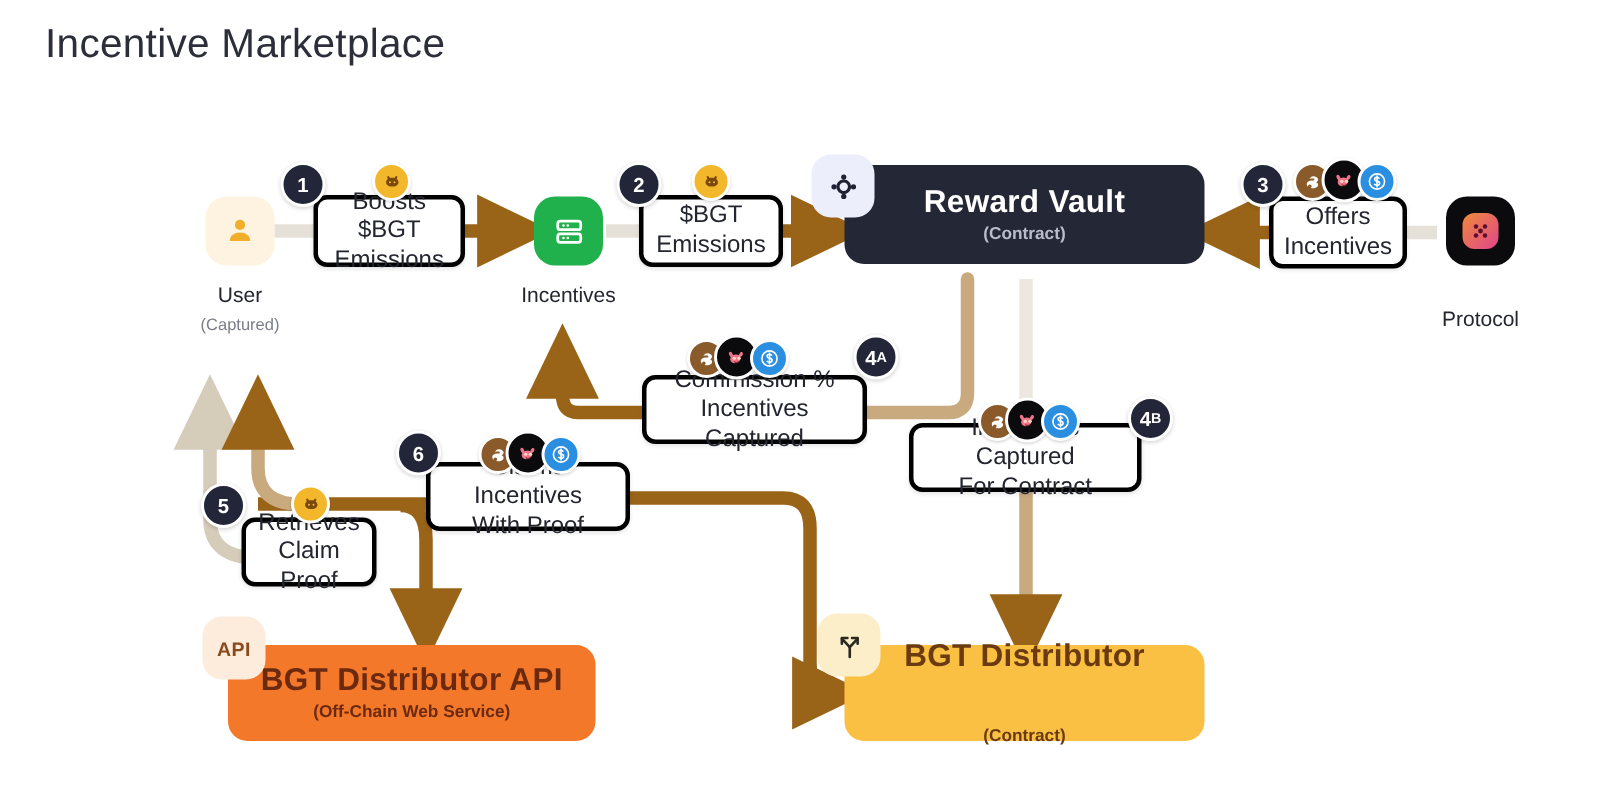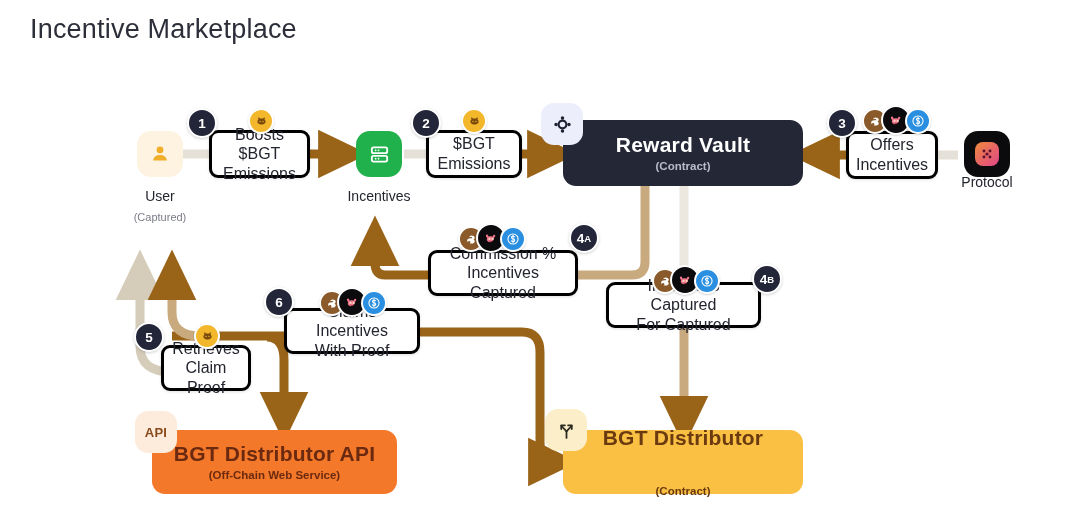--- a/index.html
+++ b/index.html
@@ -135,21 +135,21 @@
       <rect x="4" y="4.6" width="16" height="6" rx="1.8" fill="#21b14c"></rect>
       <rect x="4" y="13.4" width="16" height="6" rx="1.8" fill="#21b14c"></rect>
       <circle cx="8" cy="7.6" r="0.9" fill="#fff" stroke="none"></circle>
       <circle cx="11" cy="7.6" r="0.9" fill="#fff" stroke="none"></circle>
       <circle cx="8" cy="16.4" r="0.9" fill="#fff" stroke="none"></circle>
       <circle cx="11" cy="16.4" r="0.9" fill="#fff" stroke="none"></circle>
     </svg>
   </div>
   <div class="nodelabel" style="left:319px;top:188px;width:120px;">Incentives</div>
 
-  <div class="bigbox" style="left:563px;top:120px;width:240px;height:66px;background:#242736;color:#fff;">
+  <div class="bigbox" style="left:563px;top:110px;width:240px;height:66px;background:#242736;color:#fff;">
     <div class="bt">Reward Vault</div>
     <div class="bs" style="color:#b9bccb;">(Contract)</div>
   </div>
   <div class="iconsq" style="left:541px;top:103px;width:42px;height:42px;background:#eceefb;border-radius:13px;">
     <svg width="21" height="21" viewBox="0 0 24 24" fill="#1e2233">
       <path d="M12 2.6a2 2 0 1 1 0 4 2 2 0 0 1 0-4zm0 14.8a2 2 0 1 1 0 4 2 2 0 0 1 0-4zM2.6 12a2 2 0 1 1 4 0 2 2 0 0 1-4 0zm14.8 0a2 2 0 1 1 4 0 2 2 0 0 1-4 0z"></path>
       <path d="M12 6.4c3.1 0 5.6 2.5 5.6 5.6S15.1 17.6 12 17.6 6.4 15.1 6.4 12 8.9 6.4 12 6.4zm0 2.4A3.2 3.2 0 1 0 12 15.2 3.2 3.2 0 0 0 12 8.8z"></path>
     </svg>
   </div>
 
@@ -158,21 +158,21 @@
                 display:flex;align-items:center;justify-content:center;">
       <svg width="16" height="16" viewBox="0 0 24 24" fill="#5b1030">
         <circle cx="7.5" cy="7.5" r="2.2"></circle>
           <circle cx="16.5" cy="7.5" r="2.2"></circle>
         <circle cx="7.5" cy="16.5" r="2.2"></circle>
           <circle cx="16.5" cy="16.5" r="2.2"></circle>
         <circle cx="12" cy="12" r="2.4"></circle>
       </svg>
     </div>
   </div>
-  <div class="nodelabel" style="left:927px;top:174px;width:120px;">Protocol</div>
+  <div class="nodelabel" style="left:927px;top:204px;width:120px;">Protocol</div>
 
   <div class="bigbox" style="left:152px;top:430px;width:245px;height:64px;background:#f4782a;color:#6b2a10;">
     <div class="bt">BGT Distributor API</div>
     <div class="bs">(Off-Chain Web Service)</div>
   </div>
   <div class="api-pill" style="left:135px;top:411px;">API</div>
 
   <div class="bigbox" style="left:563px;top:430px;width:240px;height:64px;background:#f9c043;color:#6b3a10;gap:32px;">
     <div class="bt">BGT Distributor</div>
     <div class="bs">(Contract)</div>
@@ -269,21 +269,21 @@
   <div class="coin blue" style="left:500px;top:226px;">
     <svg width="16" height="16" viewBox="0 0 24 24" fill="none" stroke="#ffffff" stroke-width="1.6">
       <circle cx="12" cy="12" r="7.6"></circle>
       <path d="M14.4 9.2c-.5-.9-1.5-1.3-2.5-1.3-1.3 0-2.3.7-2.3 1.8 0 1.2 1.1 1.6 2.4 1.9 1.4.3 2.6.8 2.6 2.1 0 1.2-1.1 2-2.6 2-1.2 0-2.2-.5-2.7-1.4"></path>
       <path d="M12 6.1v11.8"></path>
     </svg>
   </div>
 
   <div class="callout" style="left:606px;top:282px;width:155px;height:46px;flex-direction:column;">
     <span>Incentives Captured</span>
-    <span>For Captured</span>
+    <span>For Contract</span>
   </div>
   <div class="badge" style="left:752px;top:264px;">
     <span>4</span>
       <span class="sub">B</span>
   </div>
   <div class="coin honey" style="left:652px;top:268px;">
     <svg width="13" height="13" viewBox="0 0 24 24" fill="#ffffff">
       <path d="M12 4.5c3 0 6 1.6 6 4.2 0 1.6-1.1 2.6-2.4 3.2 1.3.7 2.4 1.8 2.4 3.3 0 2.6-3 4.3-6 4.3-1.2 0-2.4-.3-3.3-.8.8-.3 1.3-1 1.3-1.9 0-1.2-1-2.1-2.2-2.1S5.6 15.6 5.6 16.8c0 .2 0 .4.1.6C4.6 16.5 4 15.3 4 14c0-2.6 3-4.2 6-4.2h2c.8 0 1.4-.5 1.4-1.2S12.8 7.4 12 7.4h-2c-1 0-1.9.2-2.7.6.9-2 2.8-3.5 4.7-3.5z"></path>
     </svg>
   </div>

